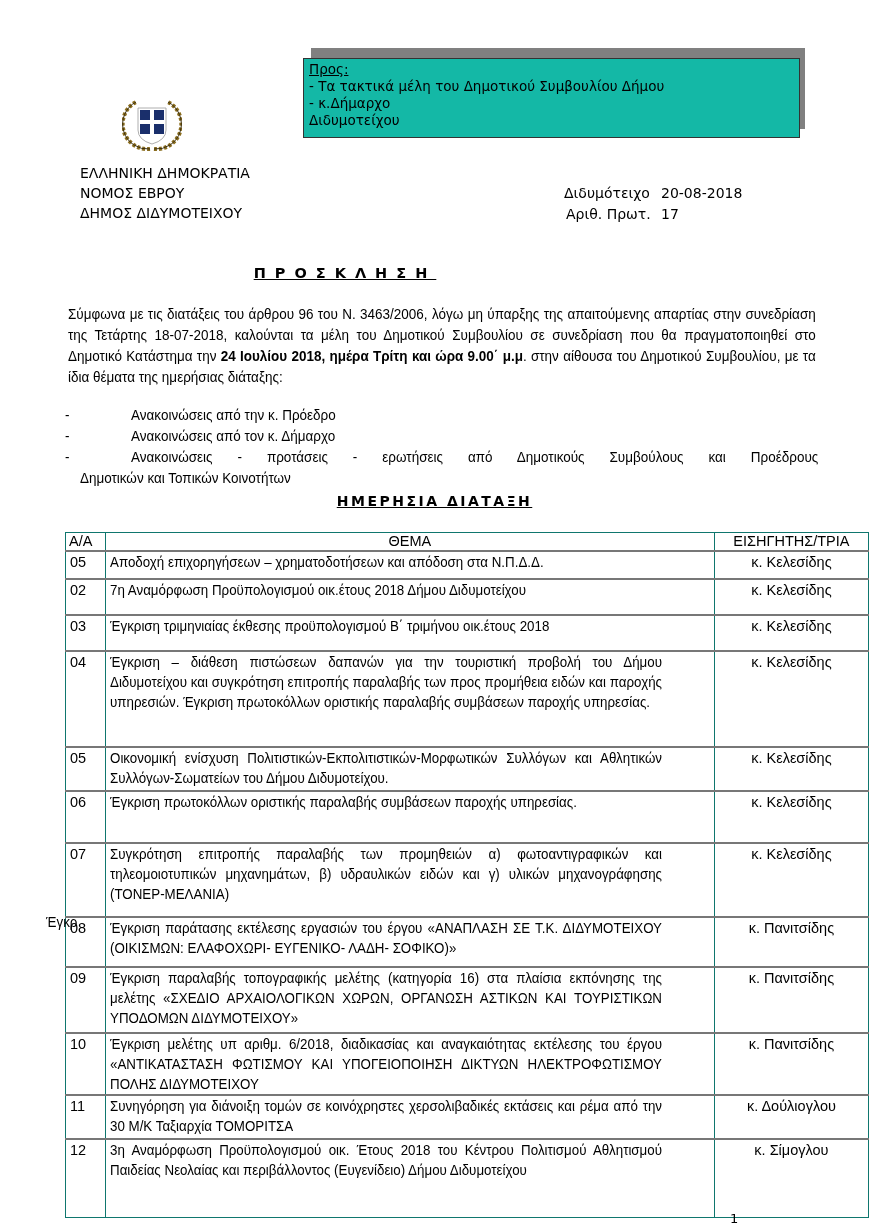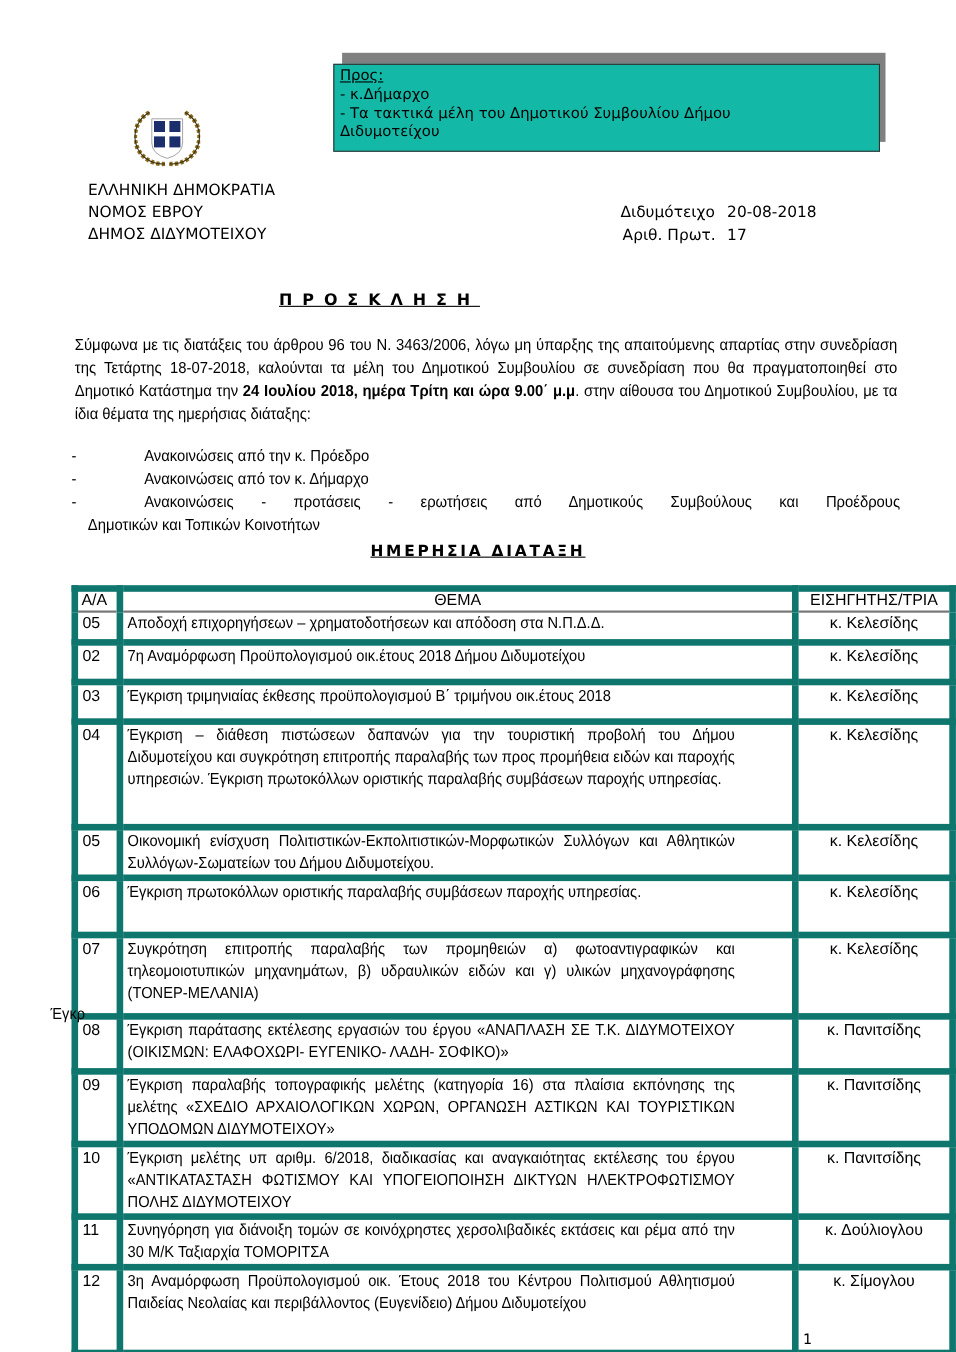--- a/index.html
+++ b/index.html
@@ -34,41 +34,41 @@
   .bullet .dash { position: absolute; left: 0; }
   .bullet .txt { padding-left: 71px; display: block; text-align: justify; }
   .bullet .cont { padding-left: 16px; display: block; }
 
   .agenda-title { left: 0; width: 869px; top: 493px; text-align: center; font-weight: bold;
                   font-size: 14px; letter-spacing: 2.5px; text-decoration: underline; }
 
   
   table.agenda { position: absolute; left: 65px; top: 532px; border-collapse: collapse;
                  font-family: "Liberation Sans", sans-serif; font-size: 14.5px; line-height: 20px; }
-  table.agenda td, table.agenda th { border: 6px solid #0f766e; vertical-align: top; padding: 0 4px; }
+  table.agenda td, table.agenda th { border: 1px solid #0f766e; vertical-align: top; padding: 0 4px; }
   table.agenda tr td { border-top: 2px solid #777; }
   table.agenda th { font-weight: normal; padding: 0 3px; height: 17px; line-height: 17px; border-bottom: 2px solid #777; }
   th.col-no, td.col-no { width: 32px; text-align: left; }
   th.col-subj { width: 553px; font-weight: bold; text-align: center; }
   td.col-subj { width: 553px; text-align: justify; }
   th.col-rap, td.col-rap { width: 150px; text-align: center; }
   .subj-inner { display: block; transform: scaleX(0.92); transform-origin: left top; width: 600px; }
   .overflow-note { position: absolute; left: 46px; top: 912px; font-family: "Liberation Sans", sans-serif;
                    font-size: 14.5px; line-height: 20px; transform: scaleX(0.92); transform-origin: left top; }
 
   .page-num { left: 730px; top: 1211px; font-size: 13px; }
 </style>
 </head>
 <body>
 
 <div class="to-shadow"></div>
 <div class="to-box">
   <div class="title">Προς:</div>
+  <div>- Τα τακτικά μέλη του Δημοτικού Συμβουλίου Δήμου</div>
   <div>- κ.Δήμαρχο</div>
-  <div>- Τα τακτικά μέλη του Δημοτικού Συμβουλίου Δήμου</div>
   <div>Διδυμοτείχου</div>
 </div>
 
 <div class="emblem">
   <svg width="60" height="60" viewBox="0 0 60 60">
     <g fill="none" stroke="#8a6d1e" stroke-width="4" stroke-dasharray="3 2">
       <path d="M28 55 A25 25 0 0 1 14 8"></path>
       <path d="M32 55 A25 25 0 0 0 46 8"></path>
     </g>
     <g fill="none" stroke="#3a2e10" stroke-width="1">

